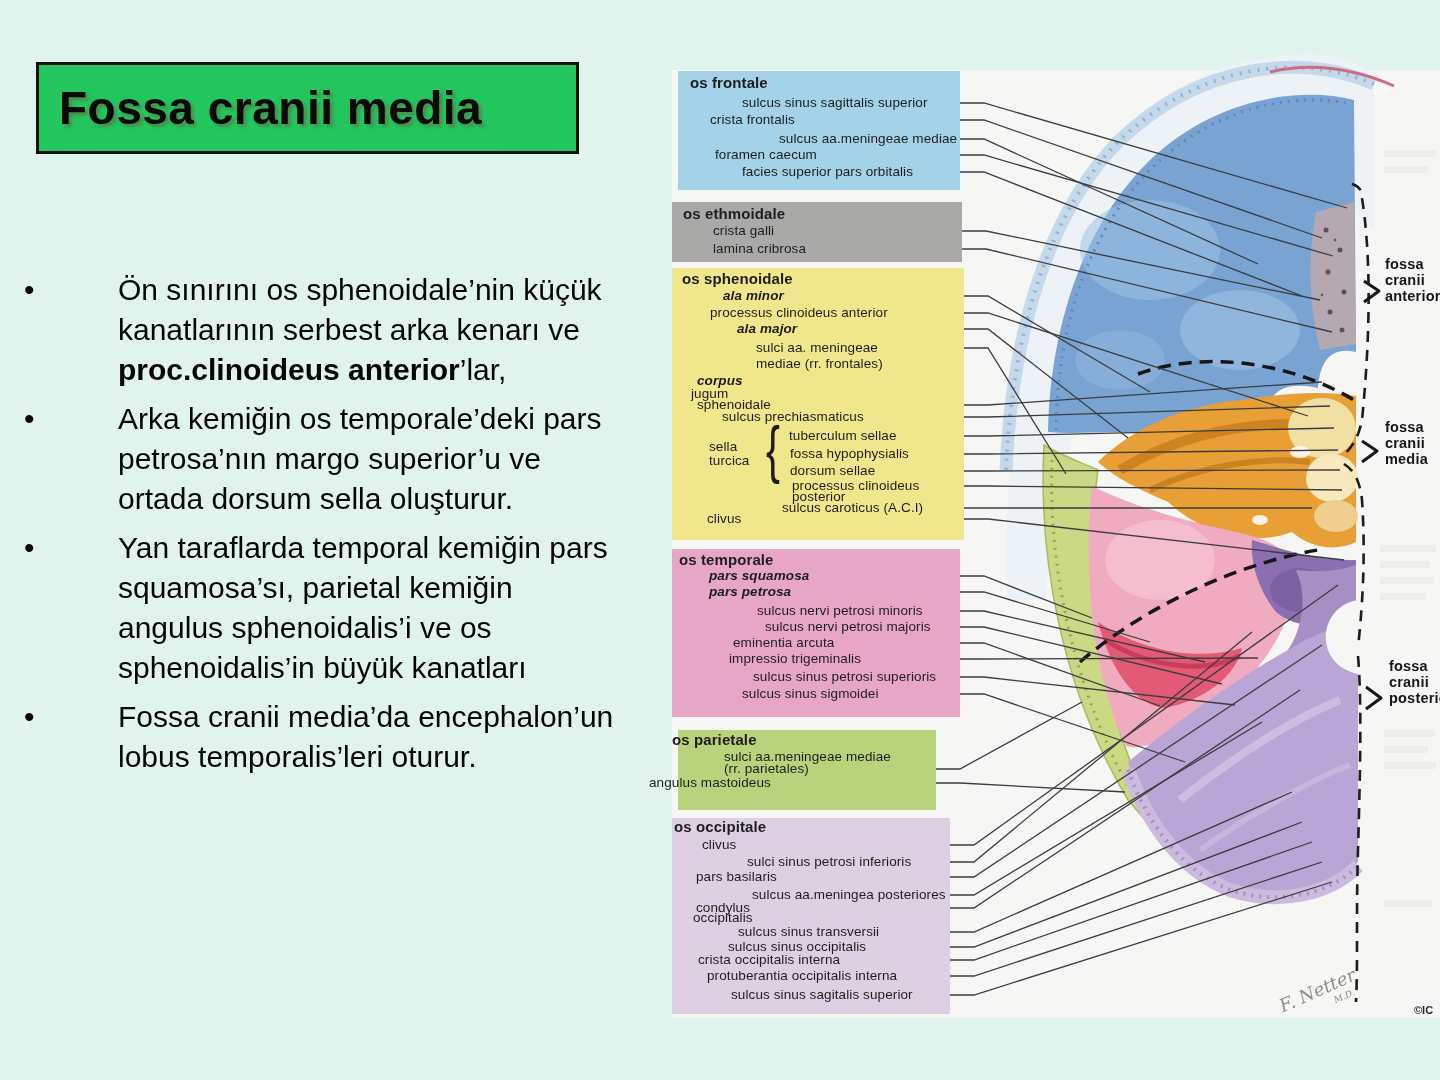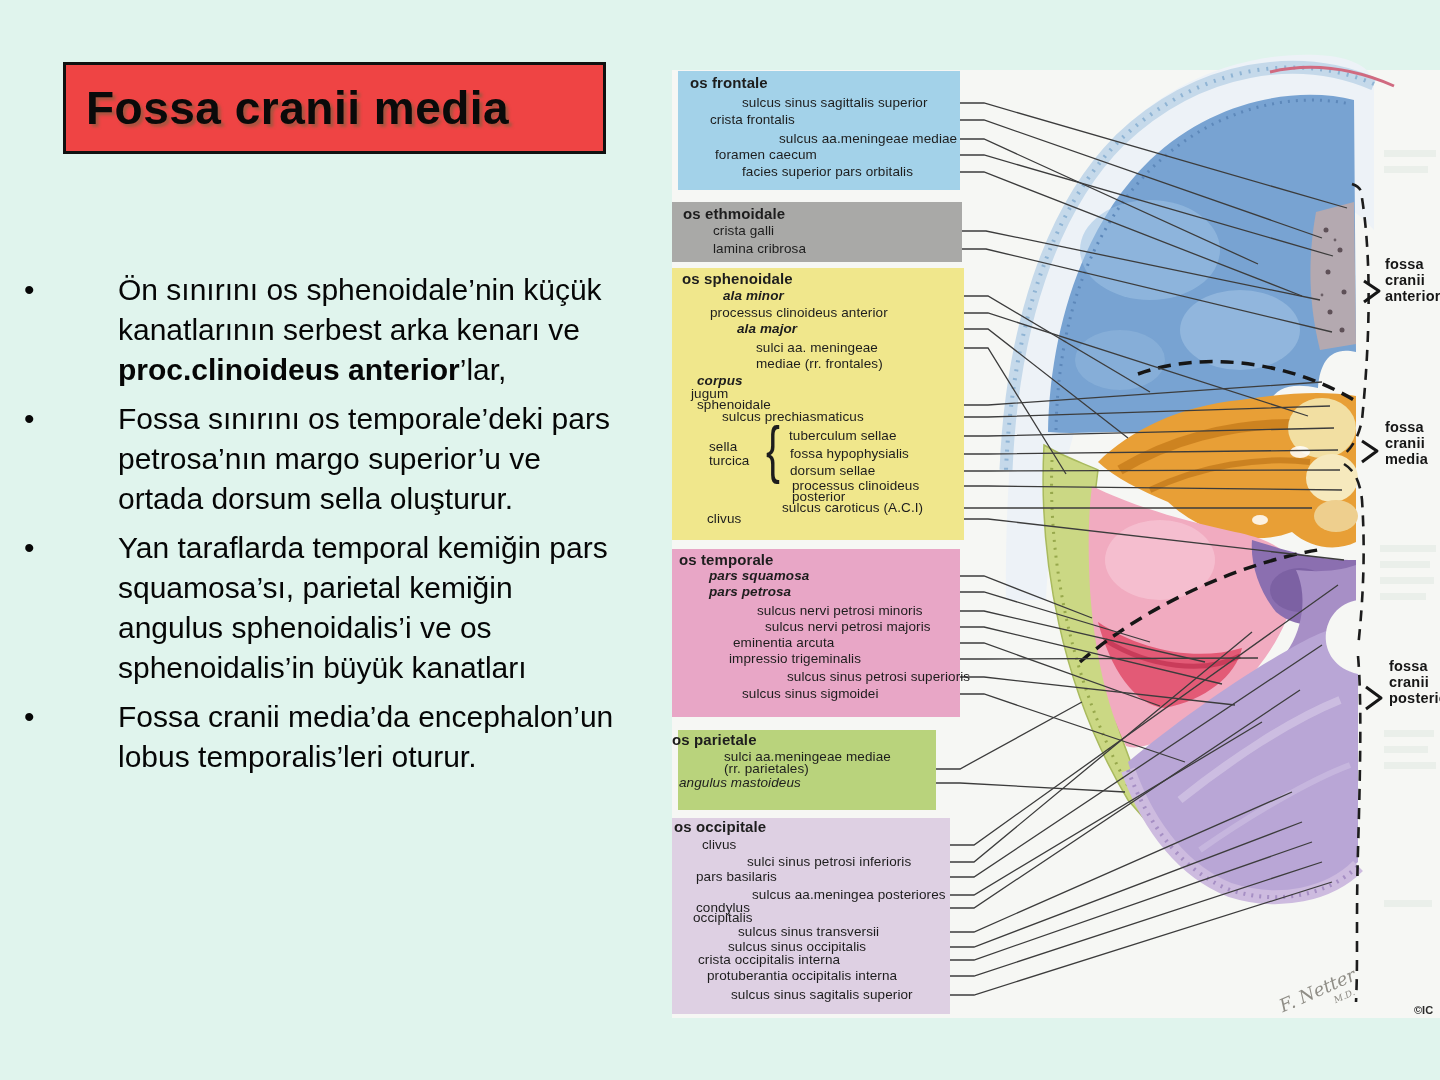--- a/index.html
+++ b/index.html
@@ -2,22 +2,22 @@
 <html><head>
 <meta charset="utf-8">
 <style>
   html,body{margin:0;padding:0;}
   body{
     width:1440px;height:1080px;position:relative;overflow:hidden;
     background:#e0f4ed;
     font-family:"Liberation Sans",sans-serif;
   }
   .title-box{
-    position:absolute;left:63px;top:62px;width:543px;height:92px;
-    background:#ef4444;border:3px solid #101010;box-sizing:border-box;
+    position:absolute;left:36px;top:62px;width:543px;height:92px;
+    background:#22c55e;border:3px solid #101010;box-sizing:border-box;
     display:flex;align-items:center;padding-left:20px;z-index:5;
   }
   .title-box h1{
     margin:0;font-size:46px;font-weight:bold;color:#0a0a0a;letter-spacing:.5px;
     text-shadow:3px 3px 3px rgba(105,98,60,.55);
   }
   .bullets{position:absolute;left:12px;top:270px;width:660px;z-index:5;}
   .bullet{display:flex;margin-bottom:9px;}
   .bullet .dot{flex:none;width:56px;padding-left:12px;font-size:30px;line-height:40px;color:#060606;}
   .bline{font-size:30px;line-height:40px;color:#060606;white-space:nowrap;margin-left:38px;}
@@ -44,21 +44,21 @@
       <span class="dot">•</span>
       <div>
         <div class="bline"><span>Ön sınırını os sphenoidale’nin küçük</span></div>
         <div class="bline"><span>kanatlarının serbest arka kenarı ve</span></div>
         <div class="bline"><span class="b">proc.clinoideus anterior</span><span>’lar,</span></div>
       </div>
     </div>
     <div class="bullet">
       <span class="dot">•</span>
       <div>
-        <div class="bline"><span>Fossa sınırını os temporale’deki pars</span></div>
+        <div class="bline"><span>Arka kemiğin os temporale’deki pars</span></div>
         <div class="bline"><span>petrosa’nın margo superior’u ve</span></div>
         <div class="bline"><span>ortada dorsum sella oluşturur.</span></div>
       </div>
     </div>
     <div class="bullet">
       <span class="dot">•</span>
       <div>
         <div class="bline"><span>Yan taraflarda temporal kemiğin pars</span></div>
         <div class="bline"><span>squamosa’sı, parietal kemiğin</span></div>
         <div class="bline"><span>angulus sphenoidalis’i ve os</span></div>
@@ -249,27 +249,27 @@
     <div class="row" style="left: 782px; top: 501px;">sulcus caroticus (A.C.I)</div>
     <div class="row" style="left: 707px; top: 512px;">clivus</div>
     <div class="lbox" style="left: 672px; top: 549px; width: 288px; height: 168px; background: rgb(232, 166, 198);"></div>
     <div class="row title" style="left: 679px; top: 553px;">os temporale</div>
     <div class="row bi" style="left: 709px; top: 569px;">pars squamosa</div>
     <div class="row bi" style="left: 709px; top: 585px;">pars petrosa</div>
     <div class="row" style="left: 757px; top: 604px;">sulcus nervi petrosi minoris</div>
     <div class="row" style="left: 765px; top: 620px;">sulcus nervi petrosi majoris</div>
     <div class="row" style="left: 733px; top: 636px;">eminentia arcuta</div>
     <div class="row" style="left: 729px; top: 652px;">impressio trigeminalis</div>
-    <div class="row" style="left: 753px; top: 670px; margin-left: 34px;">sulcus sinus petrosi superioris</div>
+    <div class="row" style="left: 753px; top: 670px;">sulcus sinus petrosi superioris</div>
     <div class="row" style="left: 742px; top: 687px;">sulcus sinus sigmoidei</div>
     <div class="lbox" style="left: 678px; top: 730px; width: 258px; height: 80px; background: rgb(185, 211, 124);"></div>
     <div class="row title" style="left: 672px; top: 733px;">os parietale</div>
     <div class="row" style="left: 724px; top: 750px;">sulci aa.meningeae mediae</div>
     <div class="row" style="left: 724px; top: 762px;">(rr. parietales)</div>
-    <div class="row" style="left: 679px; top: 776px; font-style: italic;">angulus mastoideus</div>
+    <div class="row" style="left: 649px; top: 776px;">angulus mastoideus</div>
     <div class="lbox" style="left: 672px; top: 818px; width: 278px; height: 196px; background: rgb(222, 208, 227);"></div>
     <div class="row title" style="left: 674px; top: 820px;">os occipitale</div>
     <div class="row" style="left: 702px; top: 838px;">clivus</div>
     <div class="row" style="left: 747px; top: 855px;">sulci sinus petrosi inferioris</div>
     <div class="row" style="left: 696px; top: 870px;">pars basilaris</div>
     <div class="row" style="left: 752px; top: 888px;">sulcus aa.meningea posteriores</div>
     <div class="row" style="left: 696px; top: 901px;">condylus</div>
     <div class="row" style="left: 693px; top: 911px;">occipitalis</div>
     <div class="row" style="left: 738px; top: 925px;">sulcus sinus transversii</div>
     <div class="row" style="left: 728px; top: 940px;">sulcus sinus occipitalis</div>

